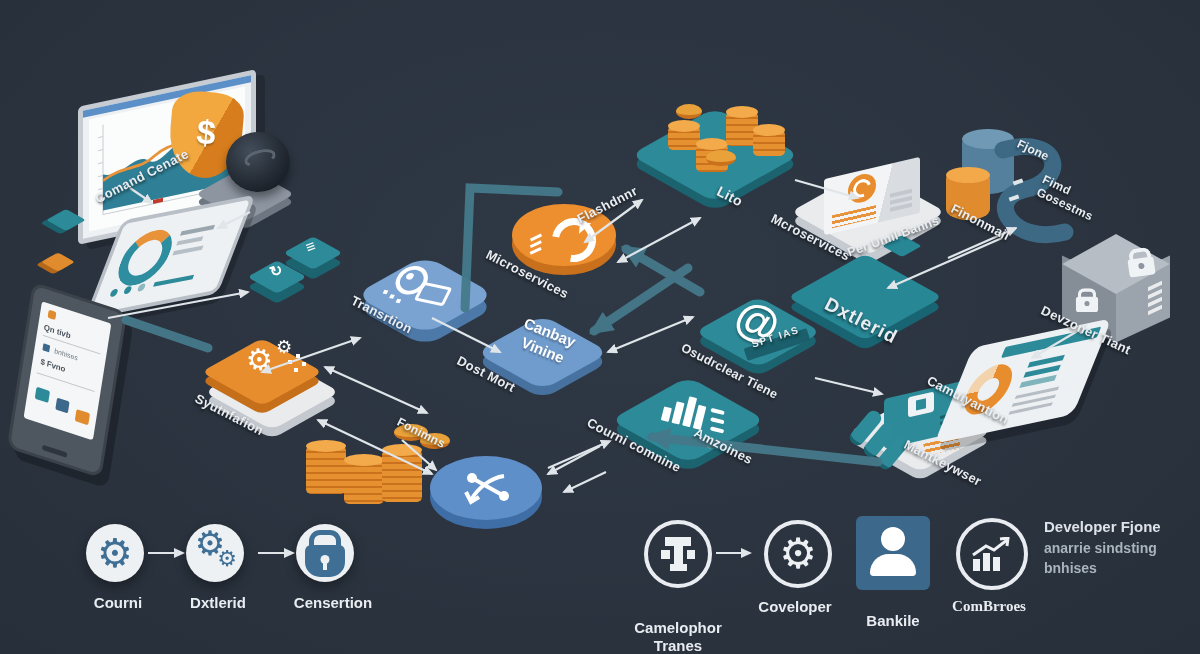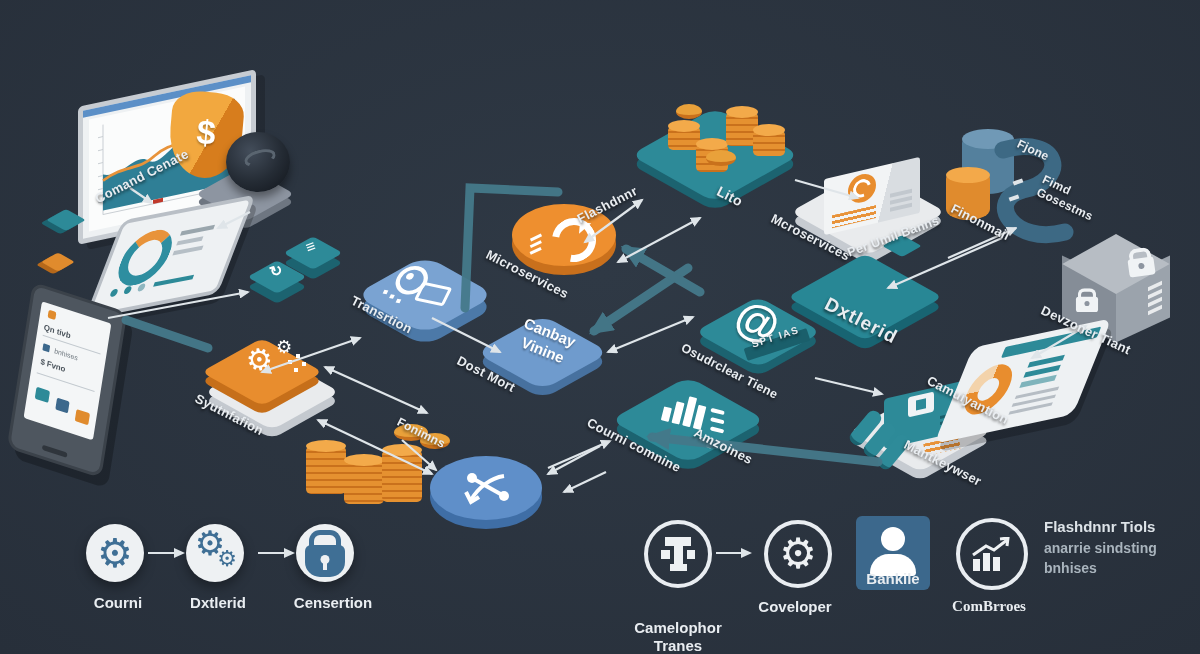--- a/index.html
+++ b/index.html
@@ -423,22 +423,22 @@
       </g>
       <path d="M2,18 L15,9 L23,13 L36,3" stroke="#eef1f3" stroke-width="3" fill="none"></path>
       <path d="M29,2 L37,1 L36,9" stroke="#eef1f3" stroke-width="3" fill="none"></path>
     </svg>
   </div>
   <div class="steplbl" style="left:613px;top:596px;width:130px;line-height:1.2;margin-top:23px;">
     <span style="display:block;">Camelophor</span>
     <span style="display:block;">Tranes</span>
   </div>
   <div class="steplbl" style="left:740px;top:598px;width:110px;">Coveloper</div>
-  <div class="steplbl" style="left:856px;top:570px;width:74px;">Bankile</div>
+  <div class="steplbl" style="left:856px;top:612px;width:74px;">Bankile</div>
   <div class="steplbl" style="left:934px;top:598px;width:110px;font-family:Liberation Serif, serif;">ComBrroes</div>
 
   <div class="abs" style="left:1044px;top:516px;z-index:5;">
-    <div class="legend-line" style="color:#dde3e8;font-size:15px;font-weight:700;">Flashdnnr Tiols</div>
+    <div class="legend-line" style="color:#dde3e8;font-size:15px;font-weight:700;">Developer Fjone</div>
     <div class="legend-line">anarrie sindsting</div>
     <div class="legend-line">bnhises</div>
   </div>
 
 </div>
 
 </body></html>

